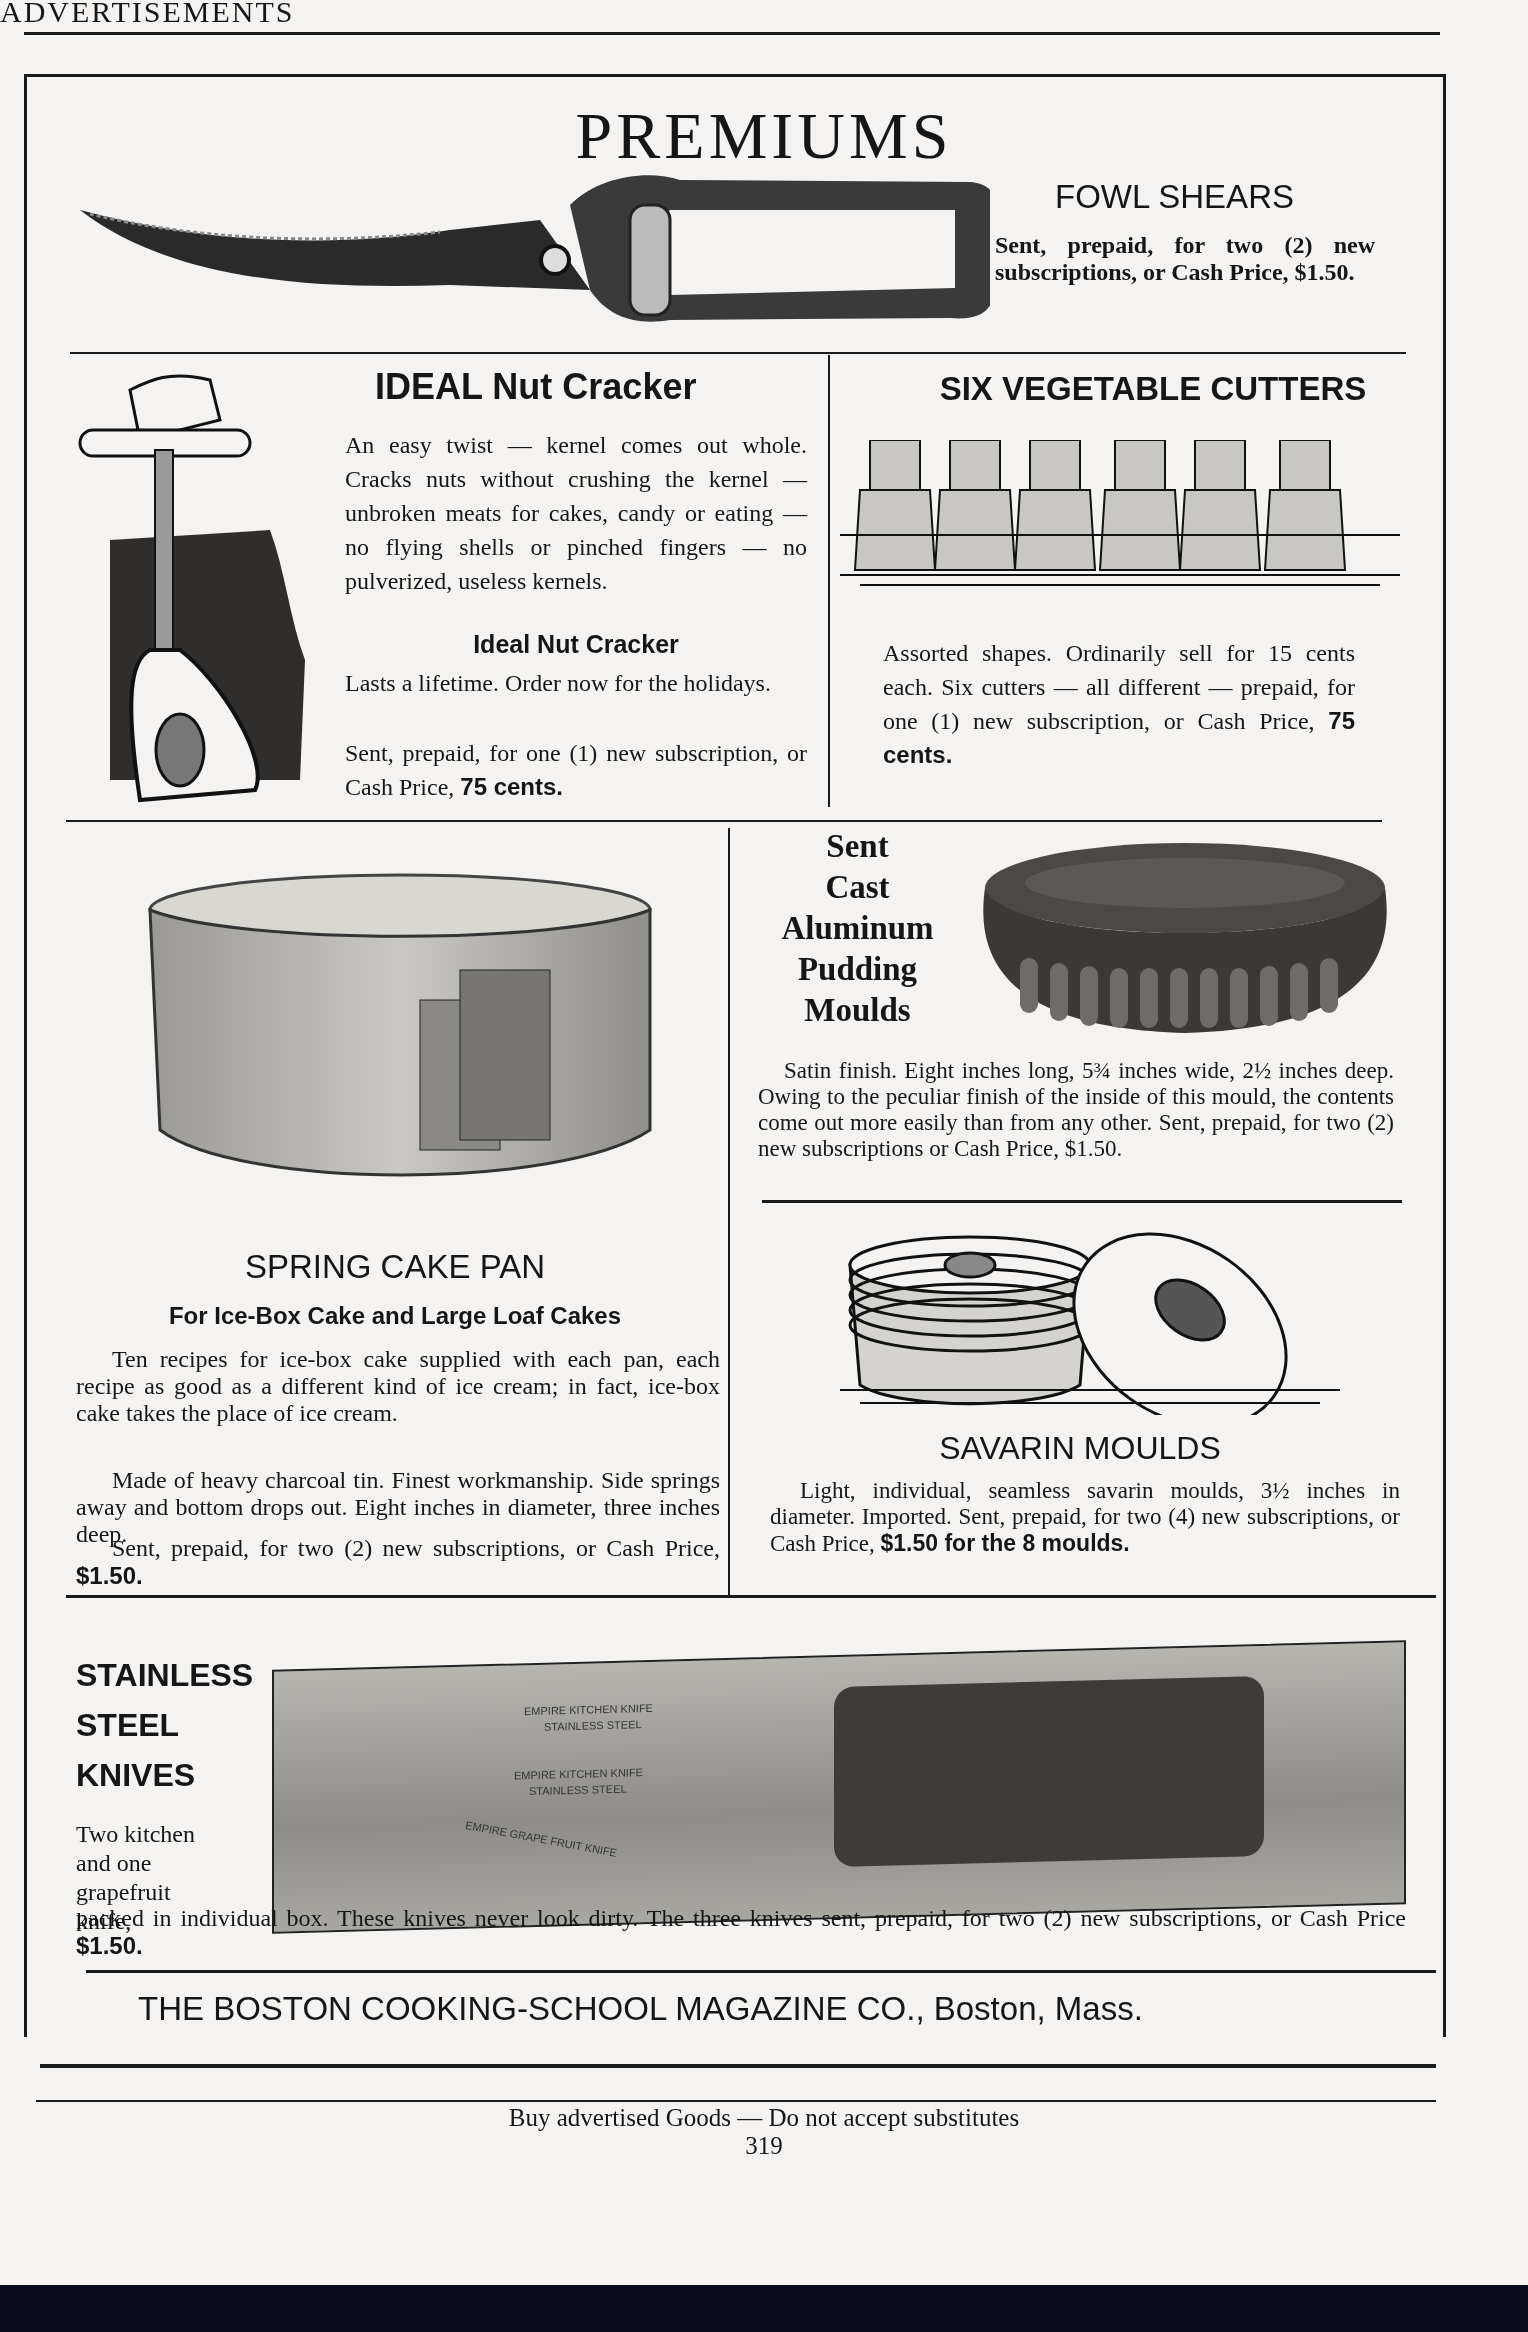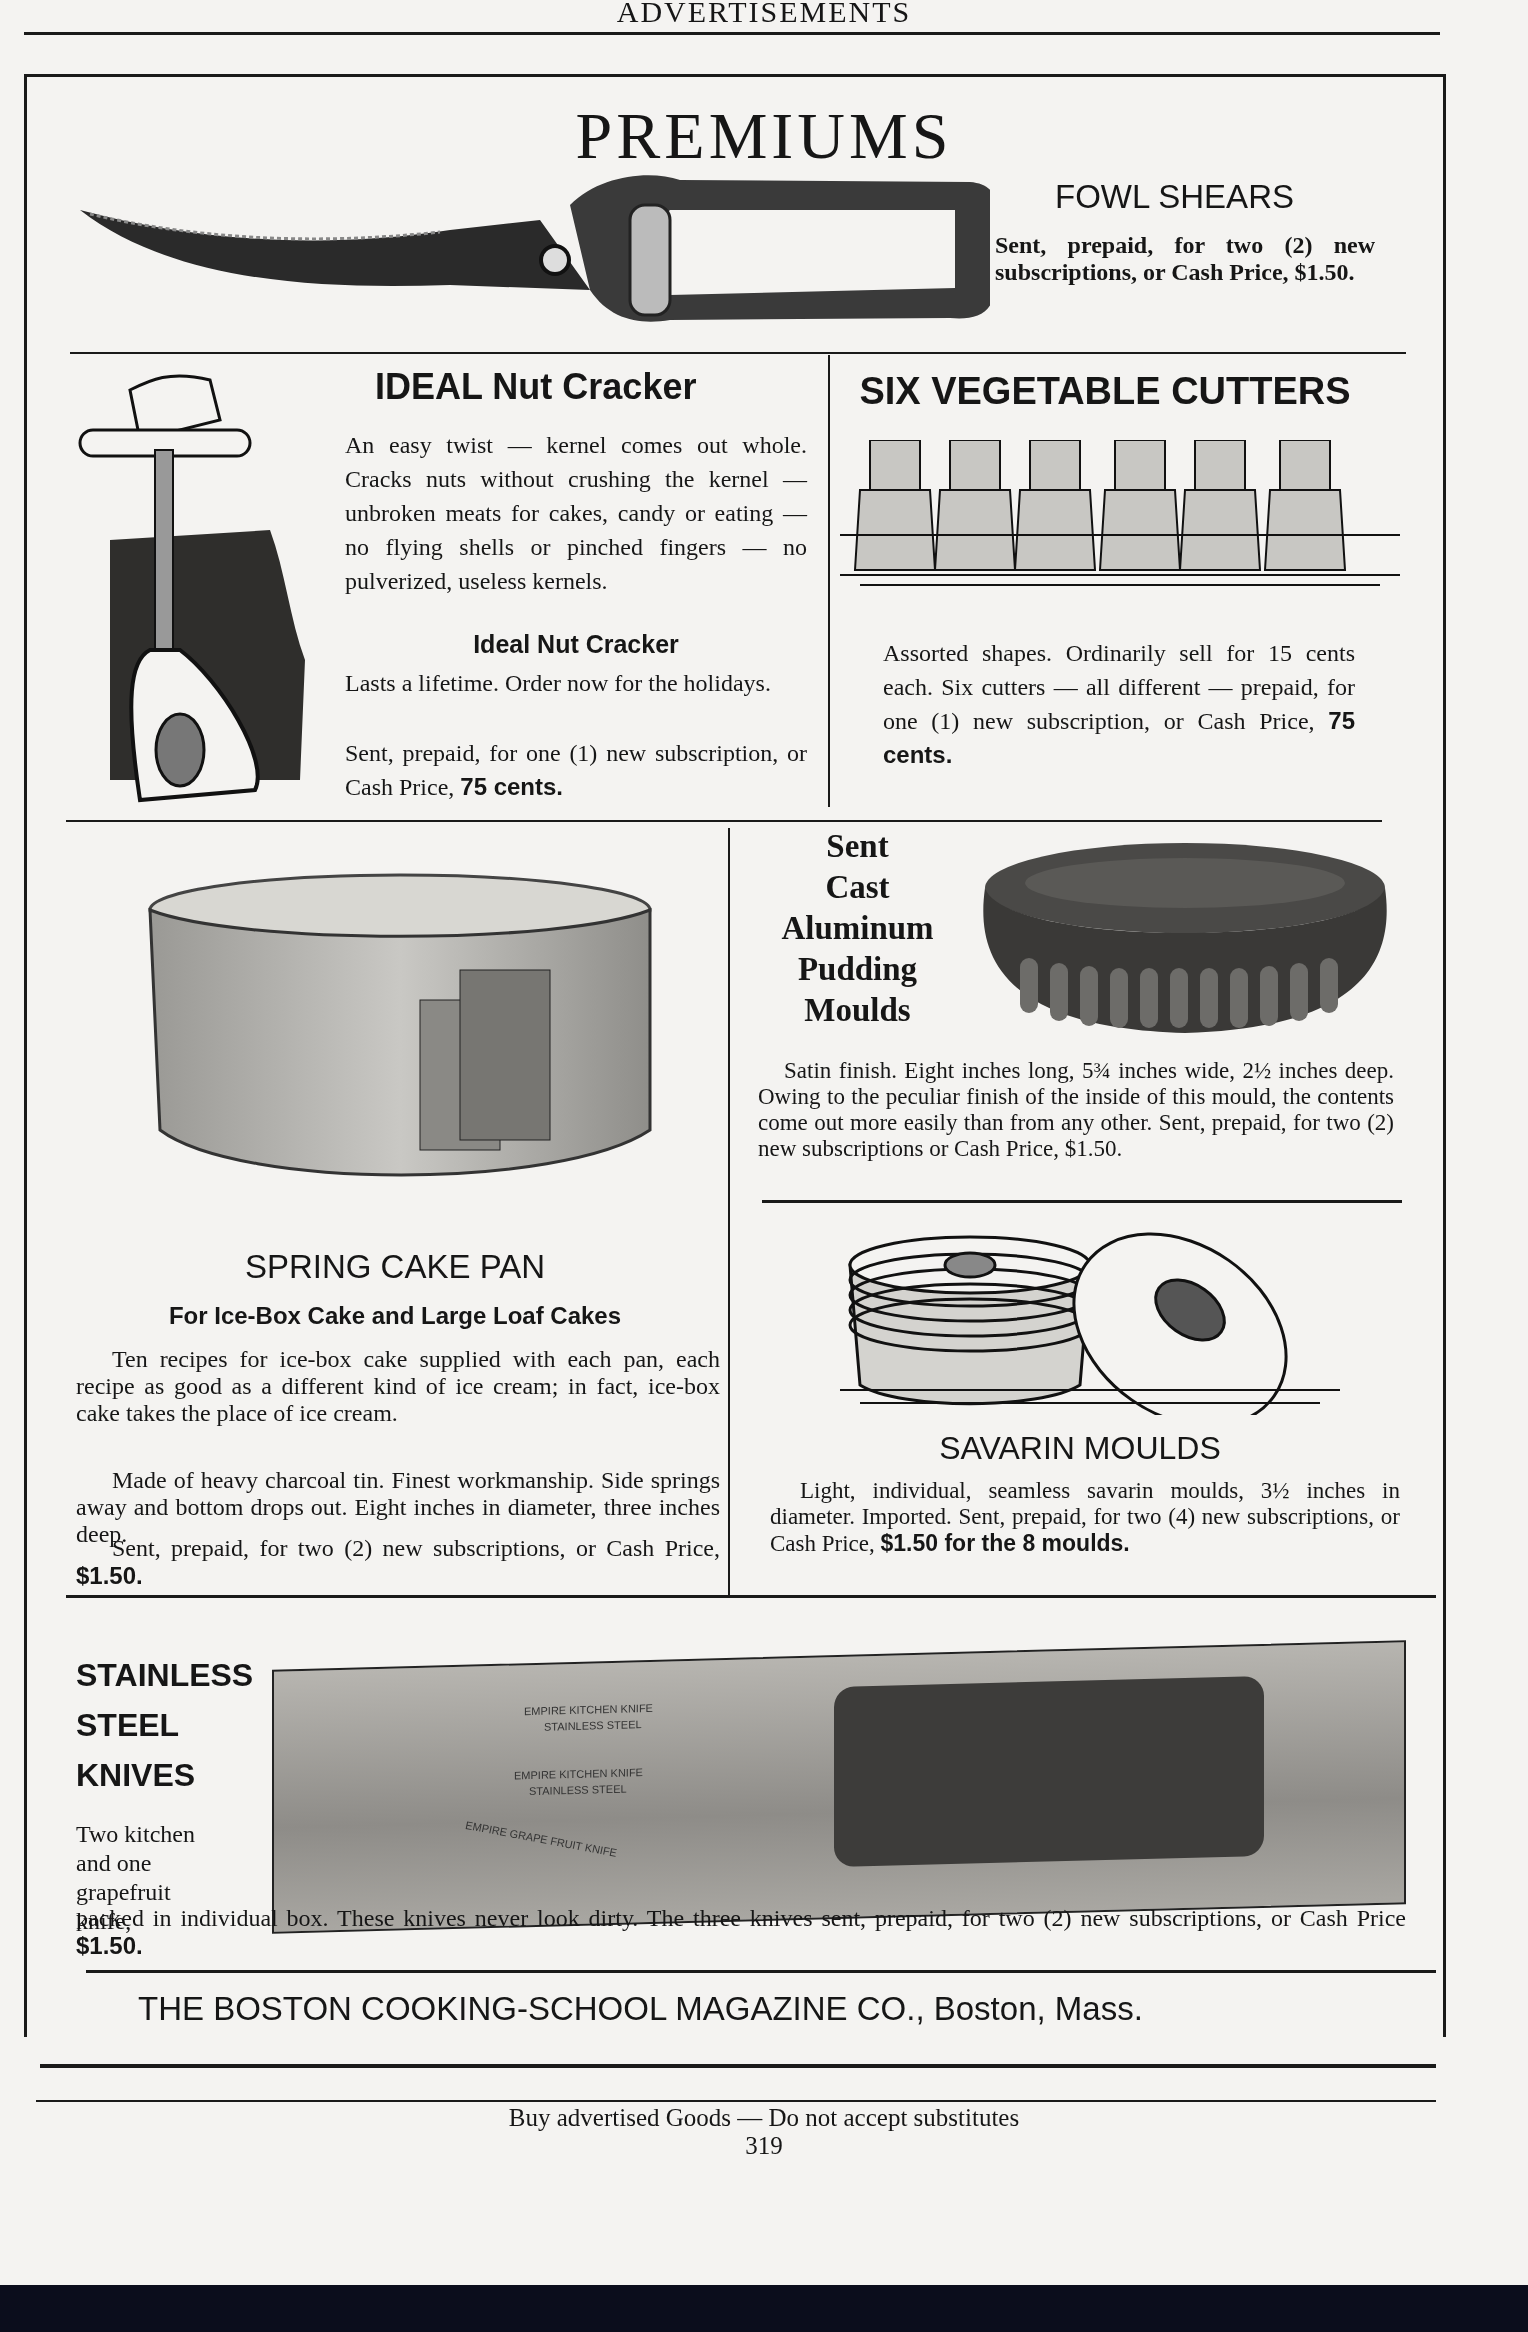--- a/index.html
+++ b/index.html
@@ -4,21 +4,21 @@
 <style>
   html, body { margin: 0; padding: 0; }
   body {
     width: 1528px; height: 2332px; position: relative; overflow: hidden;
     background: #f4f3f1;
     font-family: "DejaVu Serif", "Liberation Serif", serif;
     color: #161616;
   }
   .abs { position: absolute; }
   .running-head {
-    left: 0; width: 1528px; top: 0; text-align: center;
+    left: 0; width: 1528px; top: 0; 
     font-size: 30px; letter-spacing: 2px; line-height: 24px; height: 22px; overflow: hidden;
     font-family: "Liberation Serif", serif;
   }
   .rule { background: #1a1a1a; }
   .frame {
     left: 24px; top: 74px; width: 1416px; height: 1960px;
     border: 3px solid #1a1a1a; border-bottom: none;
   }
   .title-premiums {
     left: 0; width: 1528px; top: 98px; text-align: center;
@@ -64,21 +64,21 @@
 <div class="abs h-sans" style="left:375px;top:366px;font-size:36px;">IDEAL Nut Cracker</div>
 <div class="abs body-txt" style="left:345px;top:428px;width:462px;font-size:24px;line-height:34px;">An easy twist — kernel comes out whole. Cracks nuts without crushing the kernel — unbroken meats for cakes, candy or eating — no flying shells or pinched fingers — no pulverized, useless kernels.</div>
 <div class="abs center" style="left:345px;top:630px;width:462px;font-size:25px;font-weight:bold;font-family:'Liberation Sans',sans-serif;">Ideal Nut Cracker</div>
 <div class="abs body-txt" style="left:345px;top:666px;width:462px;font-size:24px;line-height:34px;">Lasts a lifetime. Order now for the holidays.</div>
 <div class="abs body-txt" style="left:345px;top:736px;width:462px;font-size:24px;line-height:34px;">
   <span>Sent, prepaid, for one (1) new subscription, or Cash Price,</span>
   <b class="price">75 cents.</b>
 </div>
 <div class="abs rule" style="left:828px;top:355px;width:2px;height:452px;"></div>
 
-<div class="abs center h-sans" style="left:830px;top:370px;width:550px;font-size:38px;">SIX VEGETABLE CUTTERS</div>
+<div class="abs center h-sans" style="left:878px;top:370px;width:550px;font-size:33px;">SIX VEGETABLE CUTTERS</div>
 <svg class="abs" style="left:840px;top:440px;" width="560" height="150" viewBox="0 0 560 150">
   <g stroke="#111" stroke-width="2" fill="#c8c7c3">
     <rect x="30" y="0" width="50" height="60"></rect>
       <path d="M20 50 L90 50 L95 130 L15 130 Z"></path>
     <rect x="110" y="0" width="50" height="60"></rect>
       <path d="M100 50 L170 50 L175 130 L95 130 Z"></path>
     <rect x="190" y="0" width="50" height="60"></rect>
       <path d="M180 50 L250 50 L255 130 L175 130 Z"></path>
     <rect x="275" y="0" width="50" height="60"></rect>
       <path d="M265 50 L335 50 L340 130 L260 130 Z"></path>

